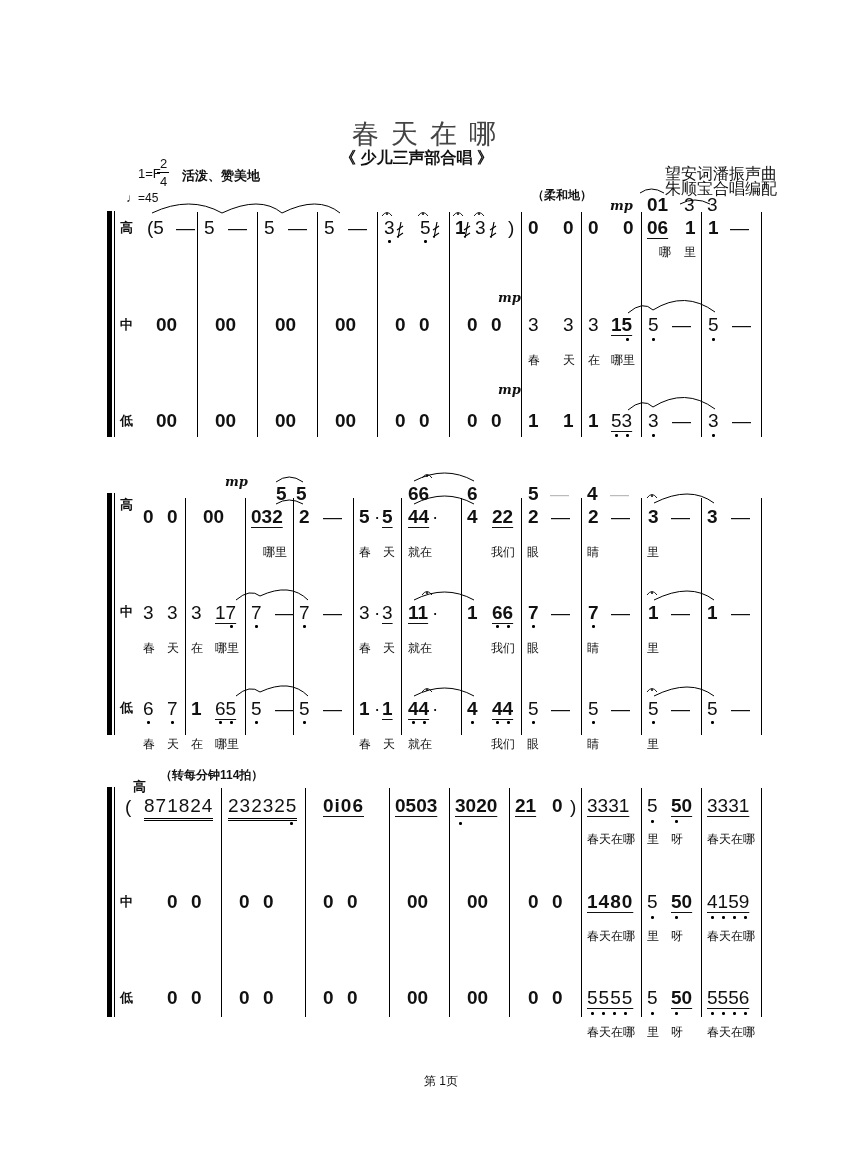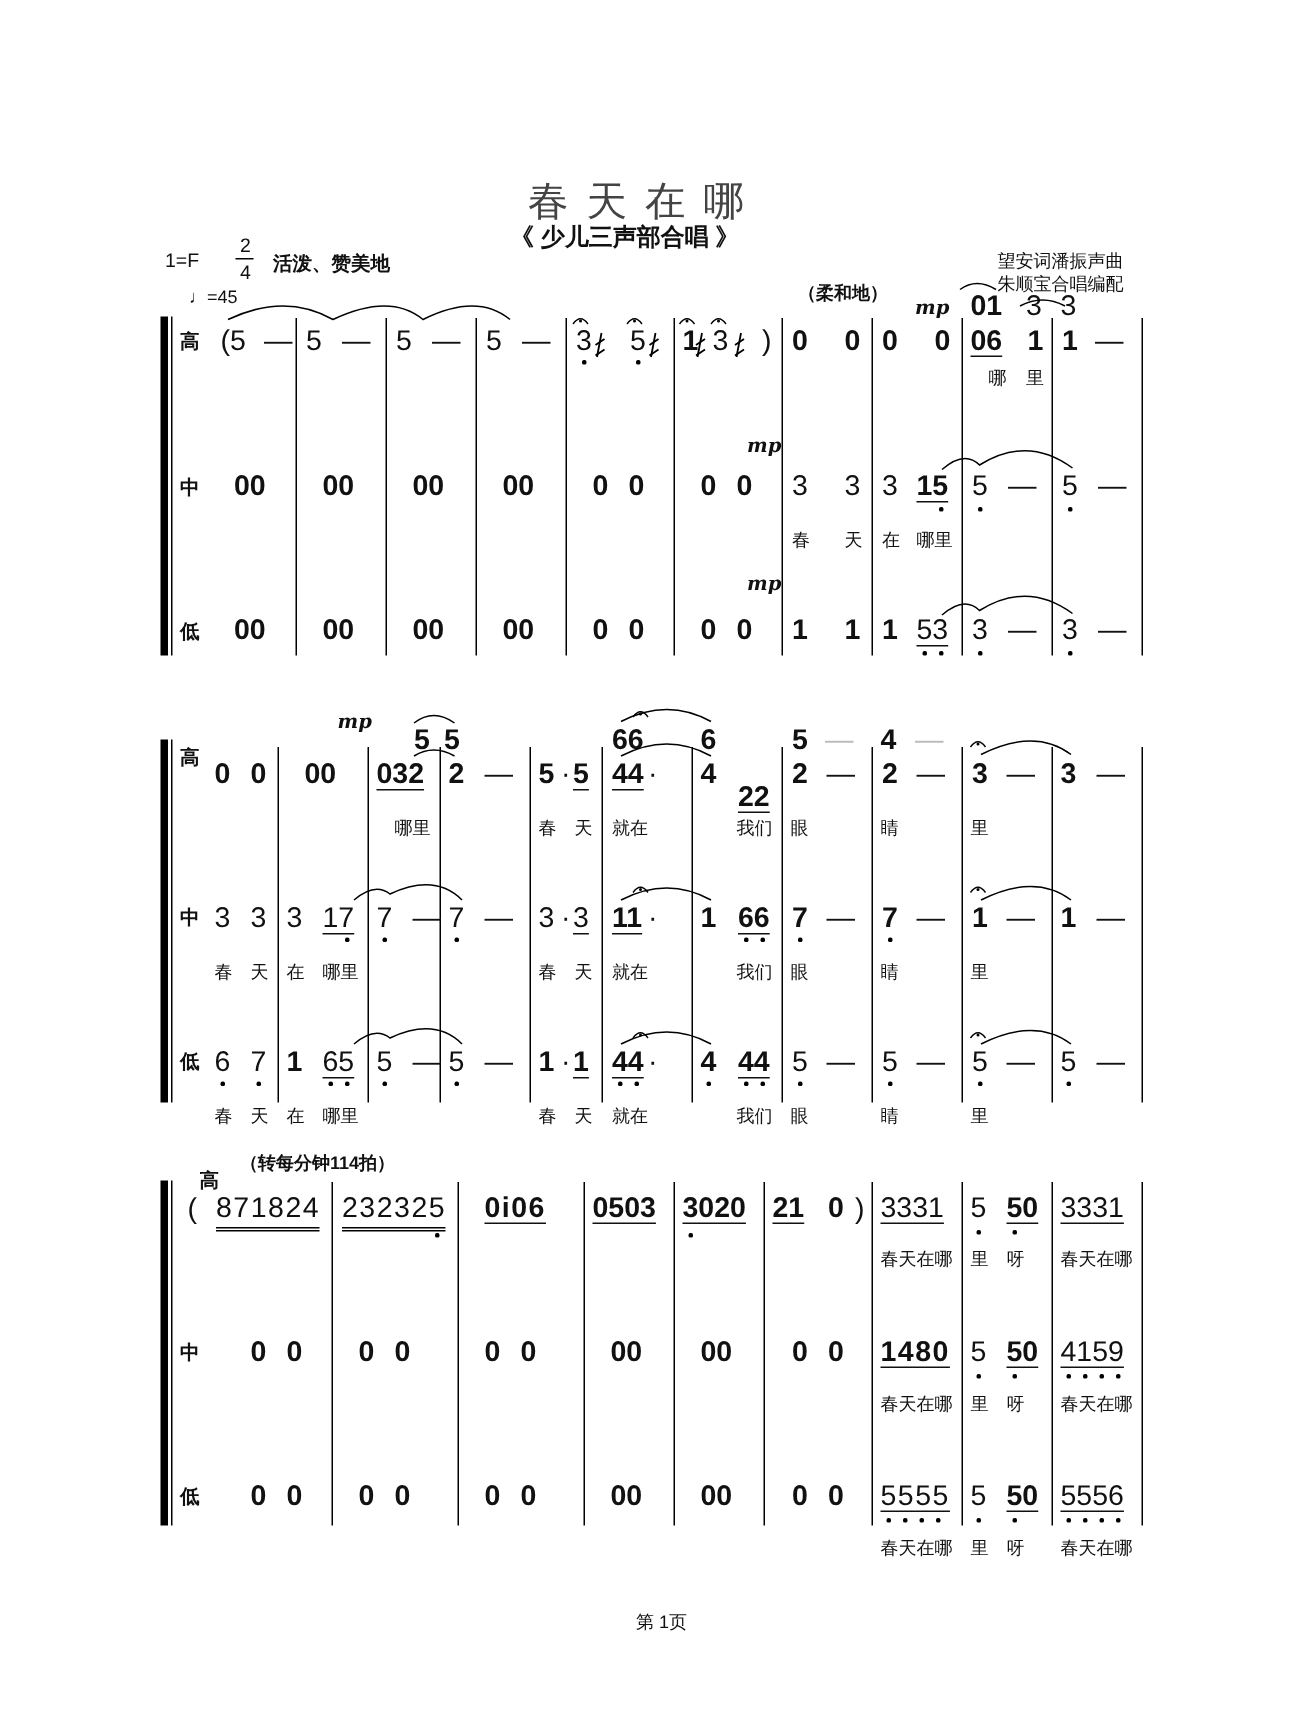--- a/index.html
+++ b/index.html
@@ -2,40 +2,40 @@
 <html><head>
 <meta charset="utf-8">
 <style>
   html,body{margin:0;padding:0;background:#fff;}
   body{width:862px;height:1153px;position:relative;overflow:hidden;font-family:"Liberation Sans","DejaVu Sans",sans-serif;color:#111;}
   .abs{position:absolute;white-space:nowrap;}
   .title{font-family:"DejaVu Serif","Liberation Serif",serif;font-size:27px;letter-spacing:12px;color:#444;font-weight:normal;}
   .subtitle{font-size:16px;font-weight:bold;}
   .small{font-size:12px;}
   .bold{font-weight:bold;}
-  .credit{font-size:12px;line-height:16px;text-align:center;}
+  .credit{font-size:16px;line-height:16px;text-align:center;}
   .dyn{font-family:"DejaVu Serif","Liberation Serif",serif;font-style:italic;font-weight:bold;font-size:13px;}
   .part-label{font-size:13px;font-weight:bold;}
   .note{font-size:19px;font-weight:bold;position:absolute;white-space:nowrap;}
   .note.light{font-weight:normal;}
   .lyric{font-size:12px;position:absolute;white-space:nowrap;}
   .bar{position:absolute;width:1.3px;background:#000;}
   .brace-thick{position:absolute;width:5px;background:#000;}
   .brace-thin{position:absolute;width:1.2px;background:#000;}
   .u{text-decoration:underline;text-underline-offset:4px;text-decoration-thickness:1.3px;}
   .uu{border-bottom:3px double #000;padding-bottom:1px;}
   .dot{position:absolute;width:2.5px;height:2.5px;background:#000;border-radius:50%;}
   svg.ov{position:absolute;left:0;top:0;}
 </style>
 </head>
 <body>
 
 <div class="abs title" style="left:352px;top:116px;">春天在哪</div>
 <div class="abs subtitle" style="left:340px;top:148px;">《 少儿三声部合唱 》</div>
-<div class="abs small" style="left:110px;top:166px;font-size:13px;">1=F</div>
+<div class="abs small" style="left:138px;top:166px;font-size:13px;">1=F</div>
 <div class="abs small" style="left:160px;top:156px;font-size:13px;">2</div>
 <div class="abs" style="left:157px;top:172px;width:12px;height:1px;background:#000;"></div>
 <div class="abs small" style="left:160px;top:174px;font-size:13px;">4</div>
 <div class="abs small bold" style="left:182px;top:167px;font-size:13px;">活泼、赞美地</div>
 <div class="abs small" style="left:126px;top:191px;">♩=45</div>
 <div class="abs credit" style="left:665px;top:166px;">望安词潘振声曲</div>
 <div class="abs credit" style="left:665px;top:181px;">朱顺宝合唱编配</div>
 
 <div>
   <div class="brace-thick" style="left:107px;top:211px;height:226px;"></div>
@@ -173,21 +173,21 @@
   <div class="note" style="left:203px;top:506px;">00</div>
   <div class="note u" style="left:251px;top:506px;">032</div>
   <div class="note" style="left:299px;top:506px;">2</div>
   <div class="note light" style="left:323px;top:506px;">—</div>
   <div class="note" style="left:359px;top:506px;">5</div>
   <div class="note light" style="left:374px;top:506px;">·</div>
   <div class="note u" style="left:382px;top:506px;">5</div>
   <div class="note u" style="left:408px;top:506px;">44</div>
   <div class="note light" style="left:432px;top:506px;">·</div>
   <div class="note" style="left:467px;top:506px;">4</div>
-  <div class="note u" style="left:492px;top:506px;margin-top:15px;">22</div>
+  <div class="note u" style="left:492px;top:506px;">22</div>
   <div class="note" style="left:528px;top:506px;">2</div>
   <div class="note light" style="left:551px;top:506px;">—</div>
   <div class="note" style="left:588px;top:506px;">2</div>
   <div class="note light" style="left:611px;top:506px;">—</div>
   <div class="note" style="left:648px;top:506px;">3</div>
   <div class="note light" style="left:671px;top:506px;">—</div>
   <div class="note" style="left:707px;top:506px;">3</div>
   <div class="note light" style="left:731px;top:506px;">—</div>
   <div class="lyric" style="left:263px;top:544px;">哪里</div>
   <div class="lyric" style="left:359px;top:544px;">春</div>

